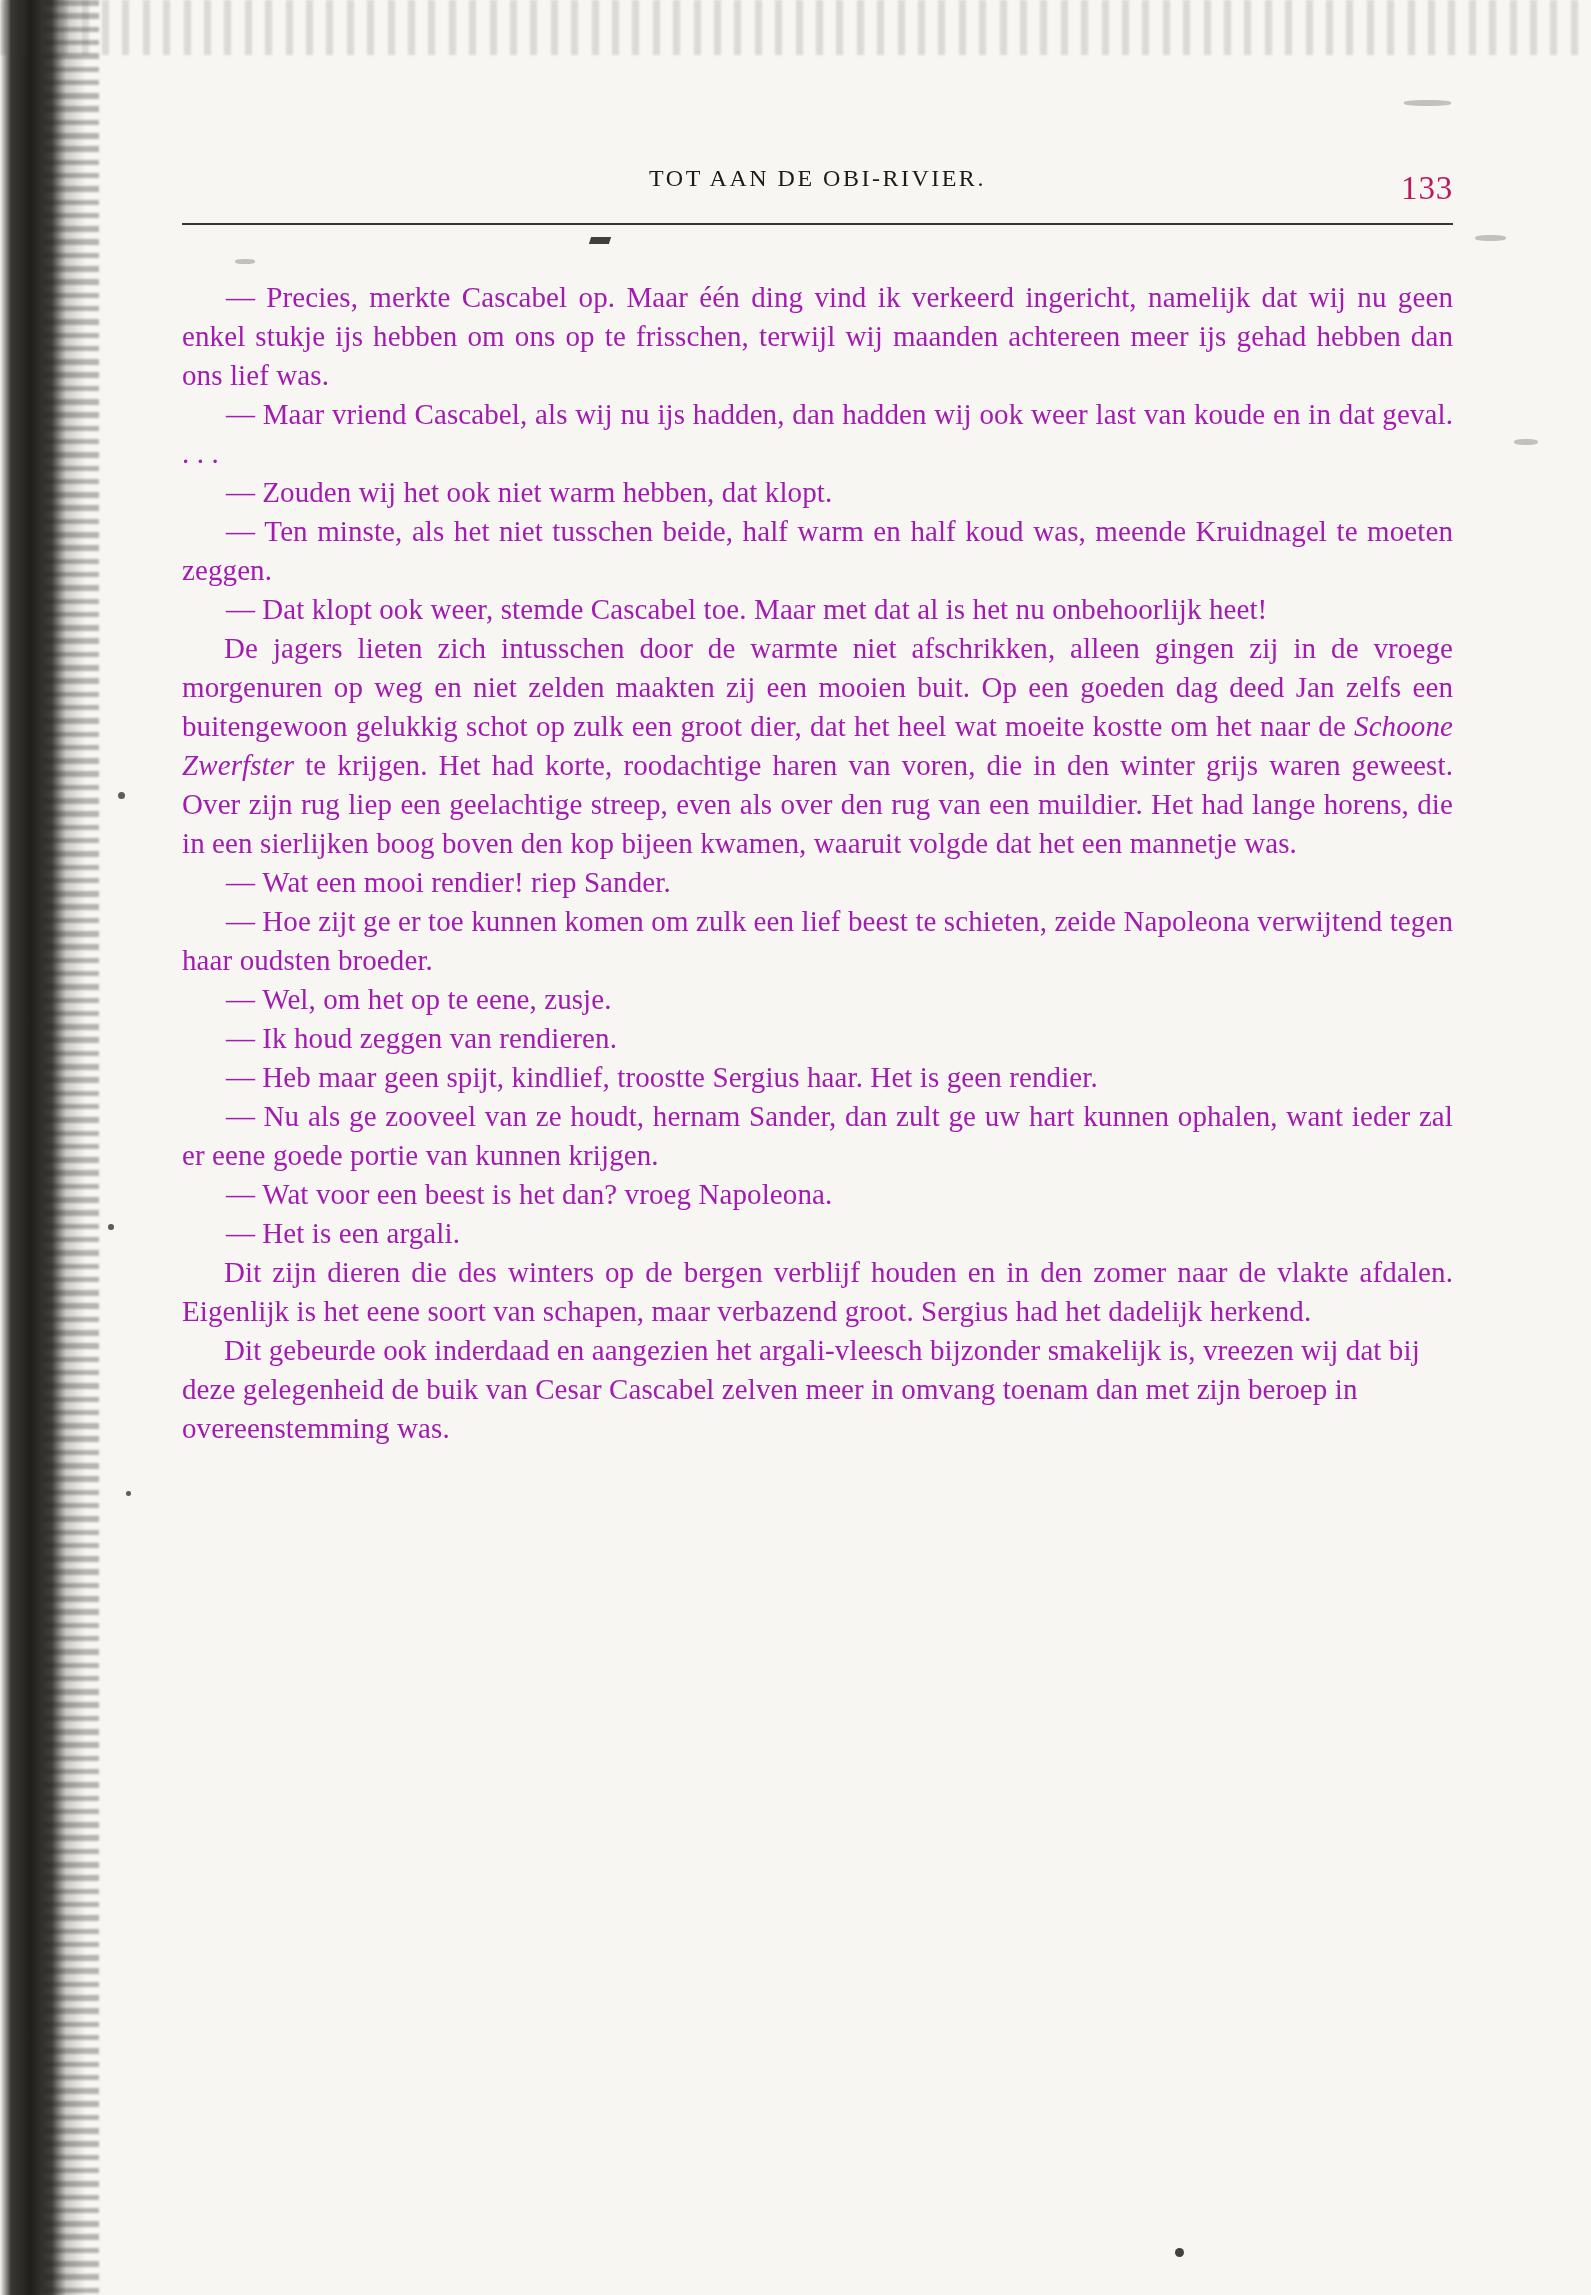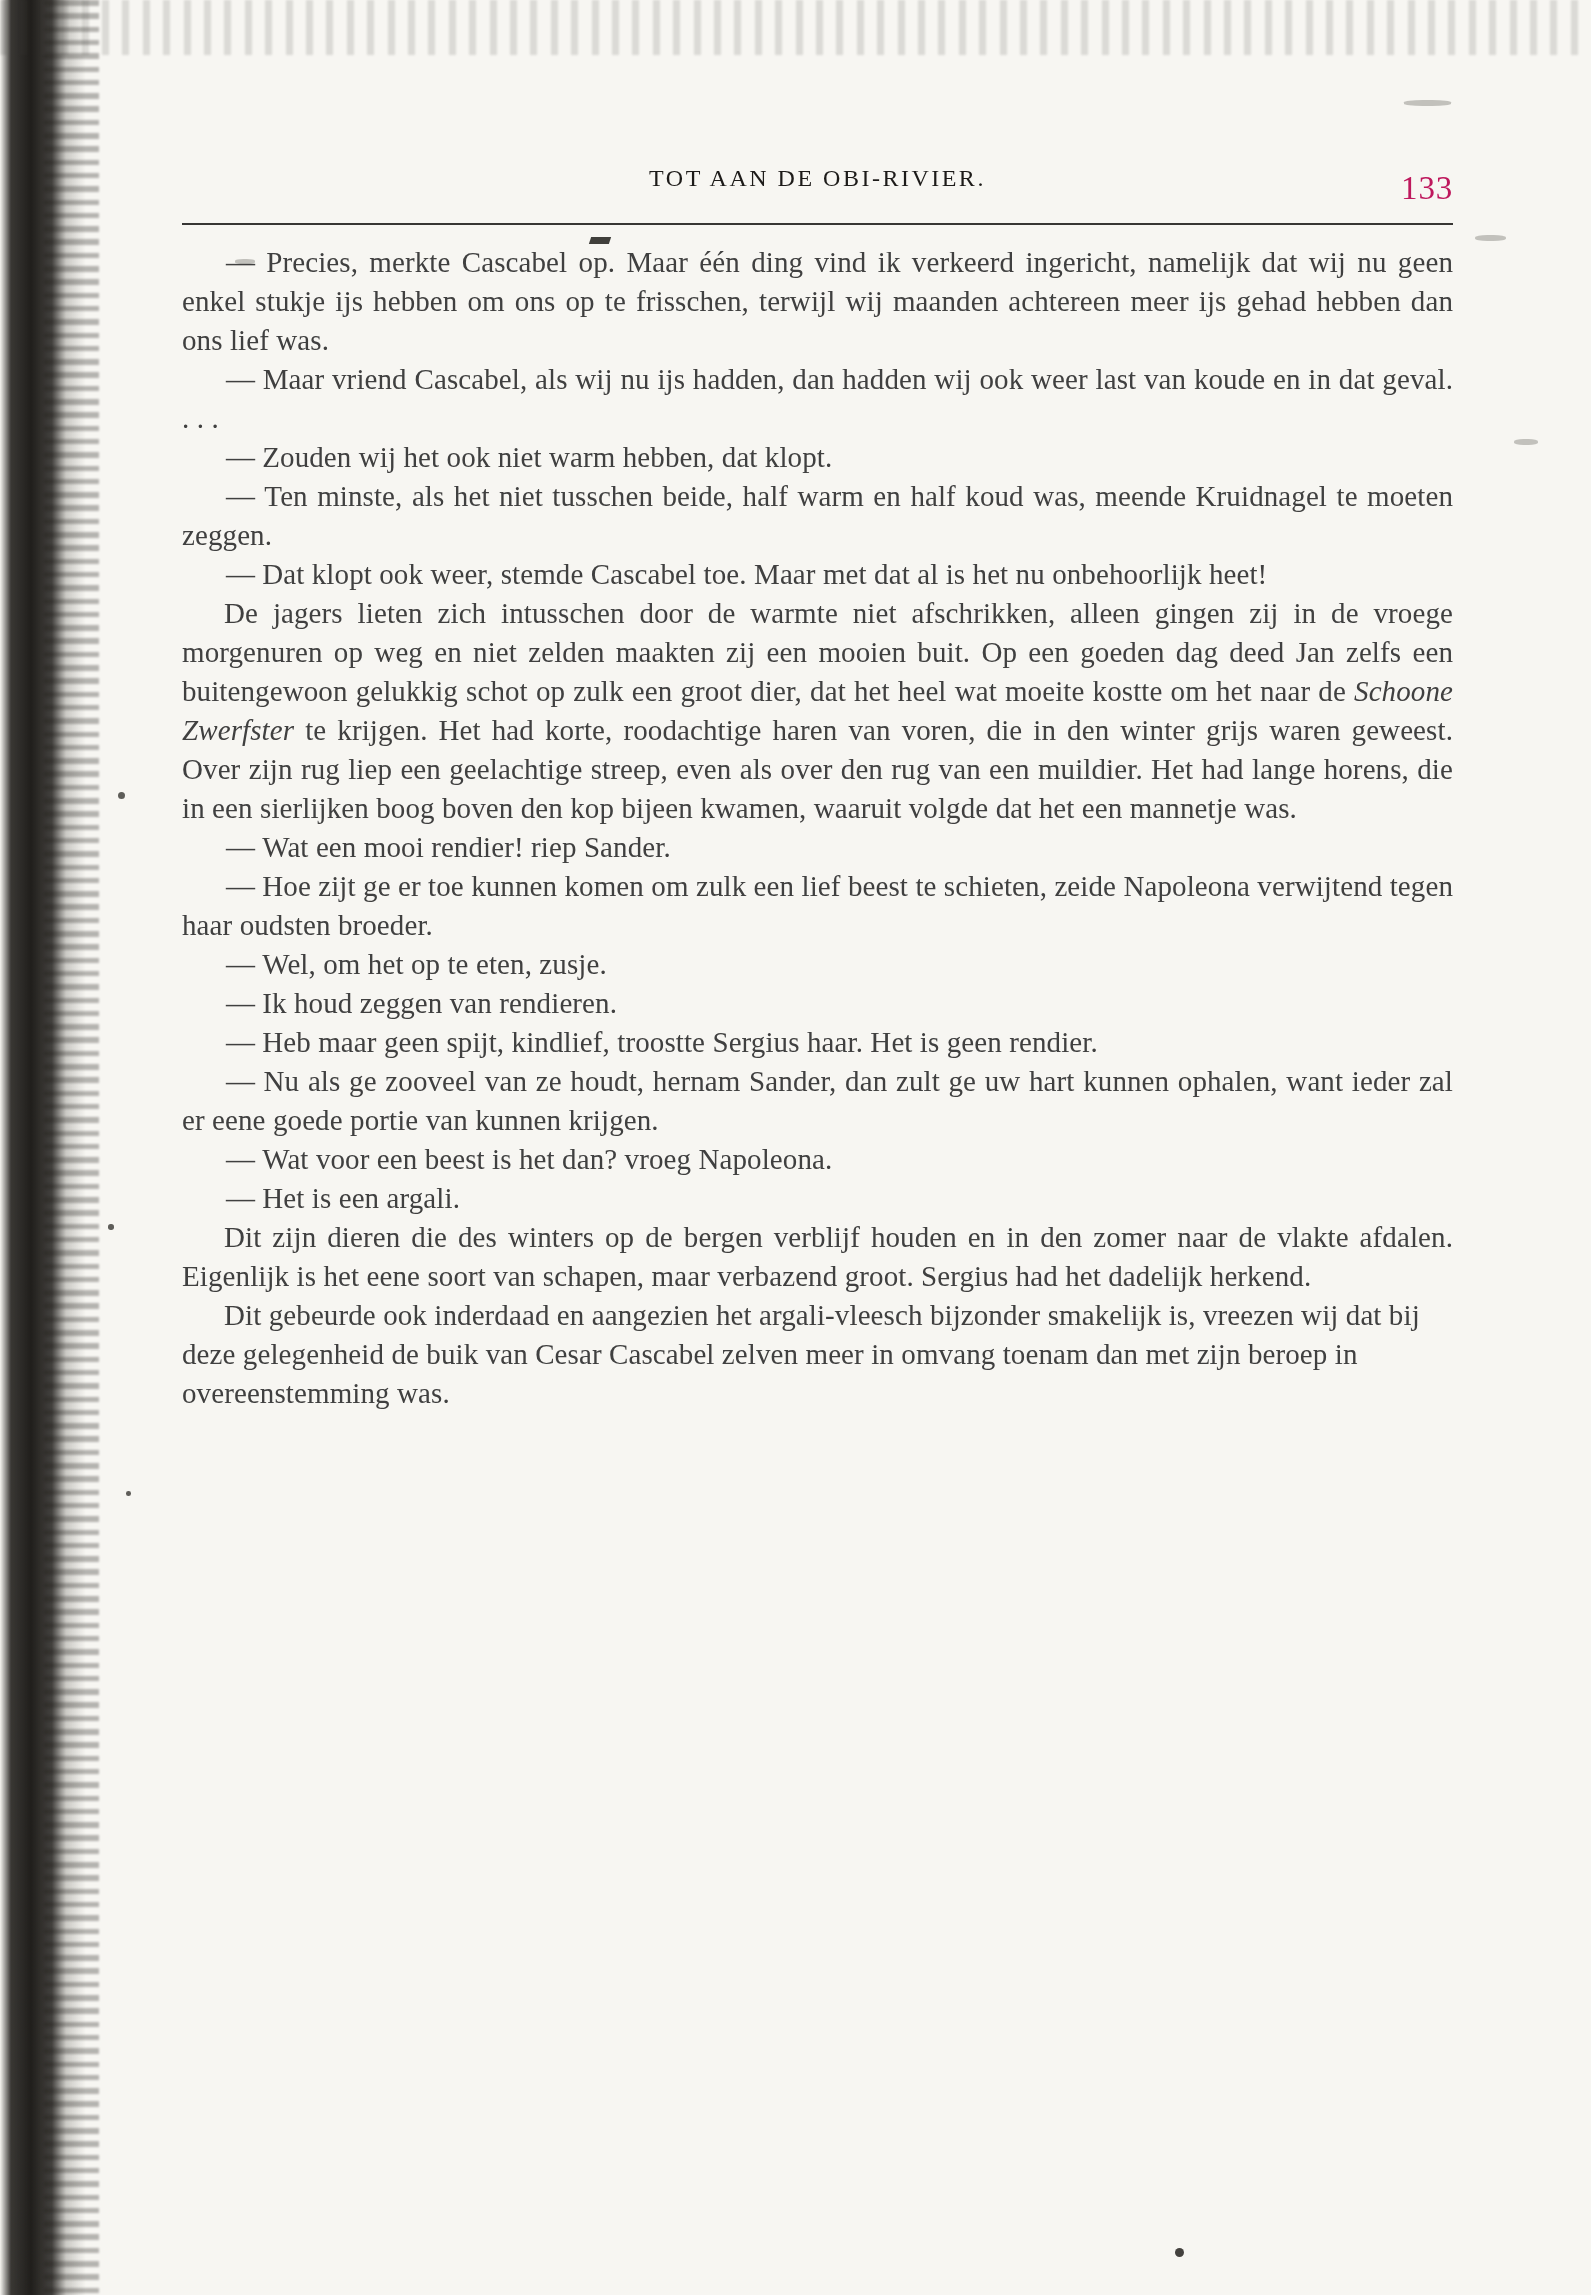--- a/index.html
+++ b/index.html
@@ -107,24 +107,24 @@
     left: 408px;
     top: 72px;
     width: 20.4px;
     height: 7px;
     background: #201e1b;
     transform: skewX(-18deg);
     opacity: .85;
   }
 
   .body-text {
-    margin-top: 18px;
+    margin-top: 53px;
     font-size: 29px;
     line-height: 1.345;
-    color: #404040;
+    color: #a21caf;
     text-align: justify;
     text-justify: inter-word;
     font-family: "Liberation Serif", serif;
     letter-spacing: 0.1px;
   }
   .body-text p {
     margin: 0;
     text-indent: 0;
   }
   .body-text p.indent {
@@ -191,21 +191,21 @@
       <p class="dash">Precies, merkte Cascabel op. Maar één ding vind ik verkeerd ingericht, namelijk dat wij nu geen enkel stukje ijs hebben om ons op te frisschen, terwijl wij maanden achtereen meer ijs gehad hebben dan ons lief was.</p>
       <p class="dash">Maar vriend Cascabel, als wij nu ijs hadden, dan hadden wij ook weer last van koude en in dat geval. . . .</p>
       <p class="dash">Zouden wij het ook niet warm hebben, dat klopt.</p>
       <p class="dash">Ten minste, als het niet tusschen beide, half warm en half koud was, meende Kruidnagel te moeten zeggen.</p>
       <p class="dash">Dat klopt ook weer, stemde Cascabel toe. Maar met dat al is het nu onbehoorlijk heet!</p>
 
       <p class="indent"><span>De jagers lieten zich intusschen door de warmte niet afschrikken, alleen gingen zij in de vroege morgenuren op weg en niet zelden maakten zij een mooien buit. Op een goeden dag deed Jan zelfs een buitengewoon gelukkig schot op zulk een groot dier, dat het heel wat moeite kostte om het naar de </span><i>Schoone Zwerfster</i><span> te krijgen. Het had korte, roodachtige haren van voren, die in den winter grijs waren geweest. Over zijn rug liep een geelachtige streep, even als over den rug van een muildier. Het had lange horens, die in een sierlijken boog boven den kop bijeen kwamen, waaruit volgde dat het een mannetje was.</span></p>
 
       <p class="dash">Wat een mooi rendier! riep Sander.</p>
       <p class="dash">Hoe zijt ge er toe kunnen komen om zulk een lief beest te schieten, zeide Napoleona verwijtend tegen haar oudsten broeder.</p>
-      <p class="dash">Wel, om het op te eten, zusje.</p>
+      <p class="dash">Wel, om het op te eene, zusje.</p>
       <p class="dash">Ik houd zeggen van rendieren.</p>
       <p class="dash">Heb maar geen spijt, kindlief, troostte Sergius haar. Het is geen rendier.</p>
       <p class="dash">Nu als ge zooveel van ze houdt, hernam Sander, dan zult ge uw hart kunnen ophalen, want ieder zal er eene goede portie van kunnen krijgen.</p>
       <p class="dash">Wat voor een beest is het dan? vroeg Napoleona.</p>
       <p class="dash">Het is een argali.</p>
       <p class="indent">Dit zijn dieren die des winters op de bergen verblijf houden en in den zomer naar de vlakte afdalen. Eigenlijk is het eene soort van schapen, maar verbazend groot. Sergius had het dadelijk herkend.</p>
       <p class="indent last-line-left">Dit gebeurde ook inderdaad en aangezien het argali-vleesch bijzonder smakelijk is, vreezen wij dat bij deze gelegenheid de buik van Cesar Cascabel zelven meer in omvang toenam dan met zijn beroep in overeenstemming was.</p>
     </div>
   </div>
 

